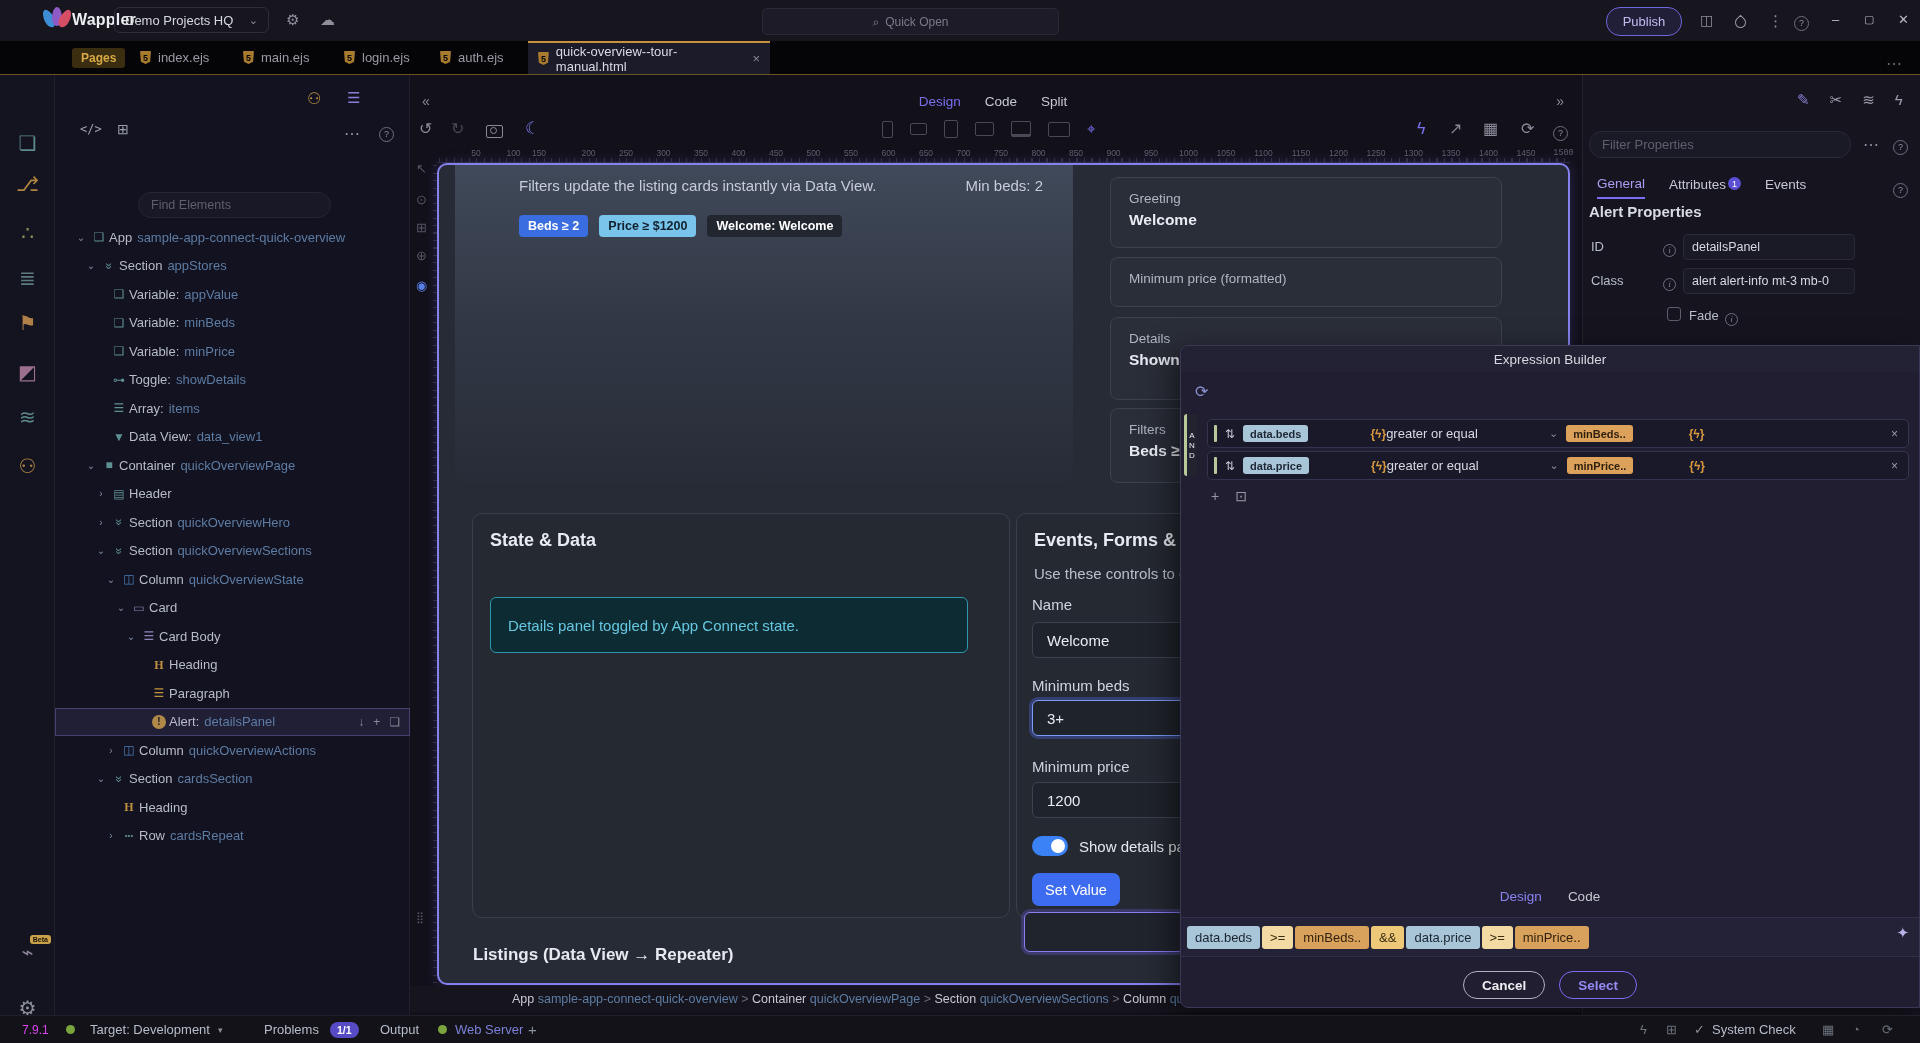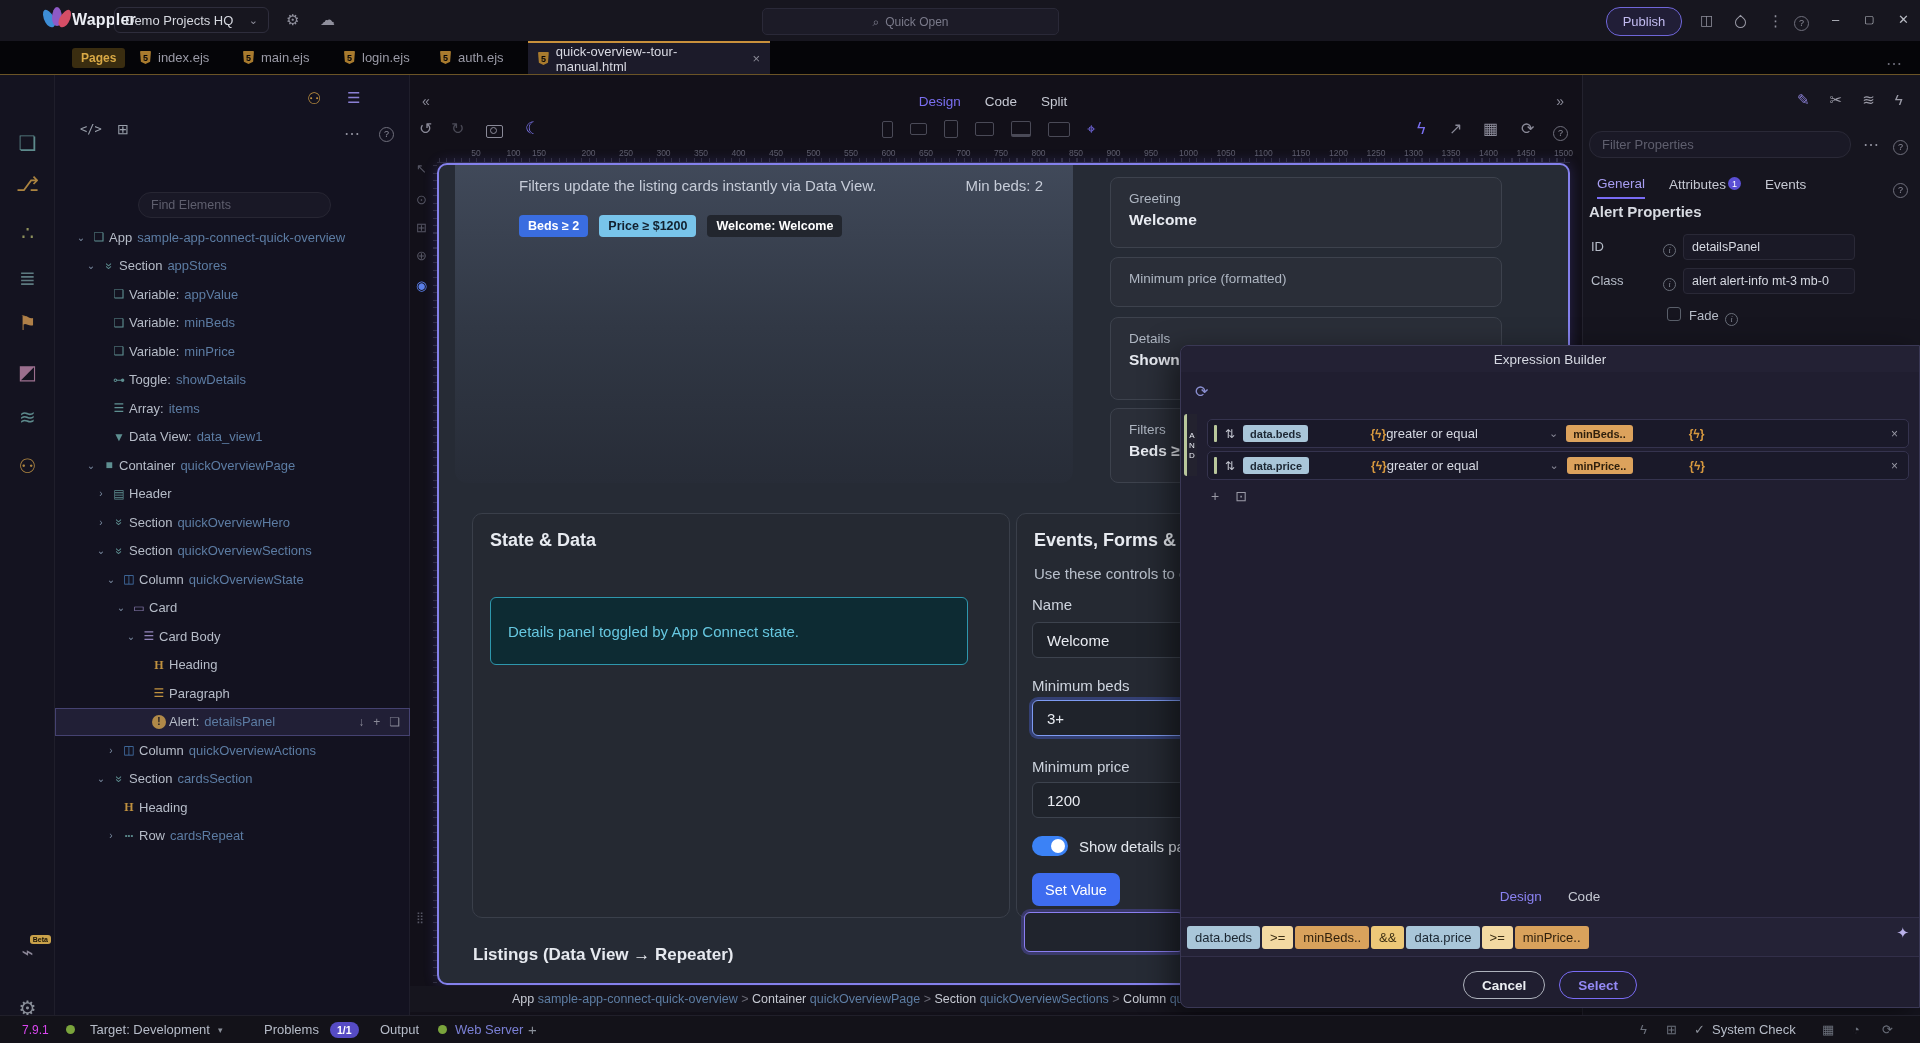--- a/index.html
+++ b/index.html
@@ -91,21 +91,21 @@
   .badge.blue{background:#3a6de0;color:#fff;}
   .badge.cyan{background:#78c4ea;color:#12202e;}
   .badge.dark{background:#22262e;color:#fff;}
   .hero-stat-lbl{position:absolute;right:30px;top:40px;font-size:15px;color:#c6ccd8;}
   .icard{position:absolute;left:671px;width:392px;background:#2a2e38;border:1px solid #3d424d;border-radius:8px;box-sizing:border-box;padding:13px 18px;}
   .icard .lab{font-size:13.5px;color:#aeb6c2;}
   .icard .val{font-size:15.5px;font-weight:bold;color:#e8ebf1;margin-top:5px;}
   .bigcard{position:absolute;top:348px;height:405px;background:#252932;border:1px solid #3a3f4a;border-radius:10px;box-sizing:border-box;padding:16px 17px;}
   .bigcard h2{margin:0;font-size:18px;color:#e8ebf1;}
   .bigcard .sub{font-size:15px;color:#b9c0cc;margin-top:14px;}
-  .info-alert{position:absolute;left:17px;top:83px;width:478px;height:68px;border:1px solid #2e97ad;background:#0d2b33;
+  .info-alert{position:absolute;left:17px;top:83px;width:478px;height:56px;border:1px solid #2e97ad;background:#0d2b33;
               border-radius:6px;display:flex;align-items:center;padding:8px 17px;box-sizing:border-box;
               font-size:15px;color:#66c7e0;}
   .fld-lbl{position:absolute;font-size:15px;color:#ced4de;}
   .fld{position:absolute;width:250px;height:36px;background:#1f232b;border:1px solid #3d434e;border-radius:6px;
        display:flex;align-items:center;padding:0 14px;box-sizing:border-box;font-size:15px;color:#e8ebf1;}
   .fld.focus{border:1.5px solid #7e9bf2;box-shadow:0 0 0 3px rgba(80,110,240,.35);}
   .toggle{position:absolute;width:36px;height:20px;background:#3b82f6;border-radius:10px;}
   .toggle::after{content:"";position:absolute;right:3px;top:3px;width:14px;height:14px;background:#fff;border-radius:50%;}
   .setval{position:absolute;width:88px;height:33px;background:#3e6cf0;border-radius:7px;color:#fff;font-size:14.5px;
           display:flex;align-items:center;justify-content:center;}
@@ -449,21 +449,21 @@
       <span class="r-lbl" style="left: 751.5px;">1000</span>
       <span class="r-lbl" style="left: 789px;">1050</span>
       <span class="r-lbl" style="left: 826.5px;">1100</span>
       <span class="r-lbl" style="left: 864px;">1150</span>
       <span class="r-lbl" style="left: 901.5px;">1200</span>
       <span class="r-lbl" style="left: 939px;">1250</span>
       <span class="r-lbl" style="left: 976.5px;">1300</span>
       <span class="r-lbl" style="left: 1014px;">1350</span>
       <span class="r-lbl" style="left: 1051.5px;">1400</span>
       <span class="r-lbl" style="left: 1089px;">1450</span>
-      <span class="r-lbl" style="left: 1126.5px;">1500</span>
+      <span class="r-lbl" style="left: 1126.5px; font-family: Liberation Mono, monospace;">1500</span>
     </div>
   <div class="abs vstrip">
     <span class="v-ic" style="top:14px;">↖</span>
     <span class="v-ic" style="top:45px;">⊙</span>
     <span class="v-ic" style="top:73px;">⊞</span>
     <span class="v-ic" style="top:101px;">⊕</span>
     <span class="v-ic" style="top:131px;color:#5b7fe8;">◉</span>
     <span class="v-ic" style="top:764px;font-size:11px;">⣿</span>
     <div class="vruler"></div>
   </div>

